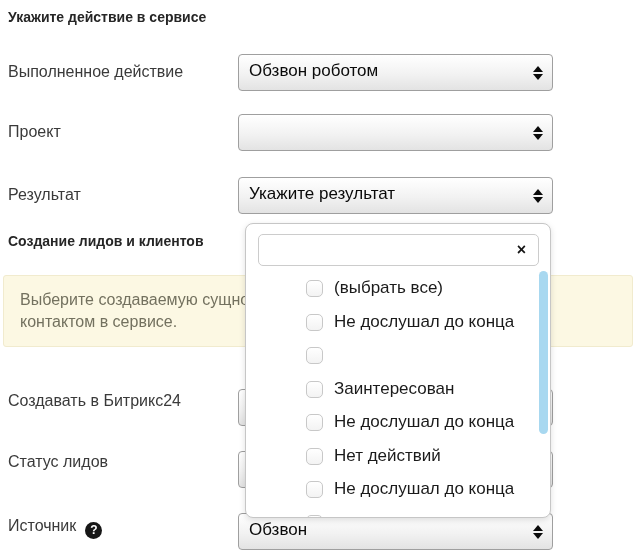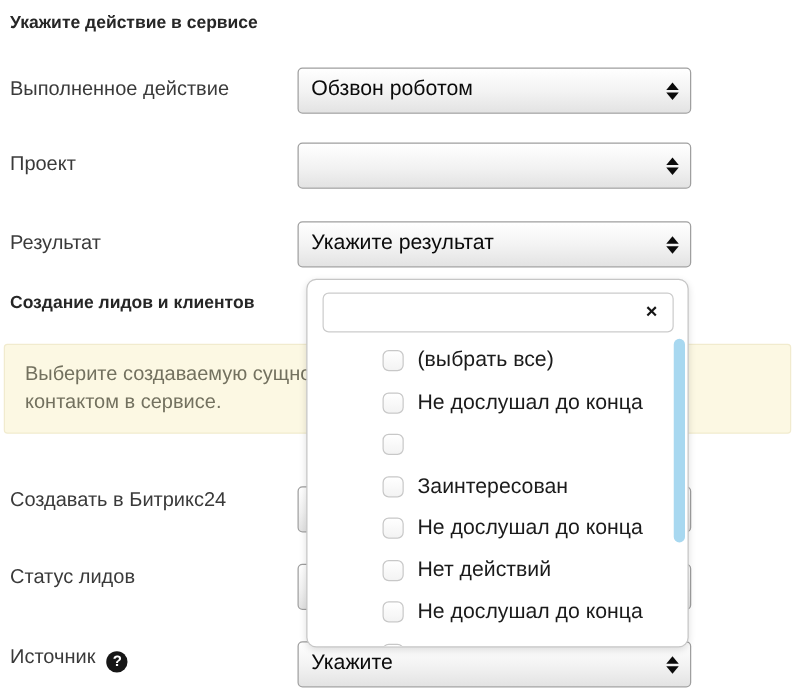--- a/index.html
+++ b/index.html
@@ -127,21 +127,21 @@
 
   <div class="label abs" style="left:8px; top:453px">Статус лидов</div>
   <div class="select" style="top:451px">
     <span class="arrows"></span>
   </div>
 
   <div class="label abs" style="left:8px; top:517px">
     <span>Источник</span><span class="help">?</span>
   </div>
   <div class="select" style="top:513px">
-    <span class="sel-val">Укажите</span>
+    <span class="sel-val">Обзвон</span>
     <span class="arrows"></span>
   </div>
 
   <div class="dropdown">
     <input class="search" type="text" value="" style="">
     <span class="clear">×</span>
 
     <div class="item" style="top:55px">
       <span class="cb"></span>
       <span class="item-label">(выбрать все)</span>

